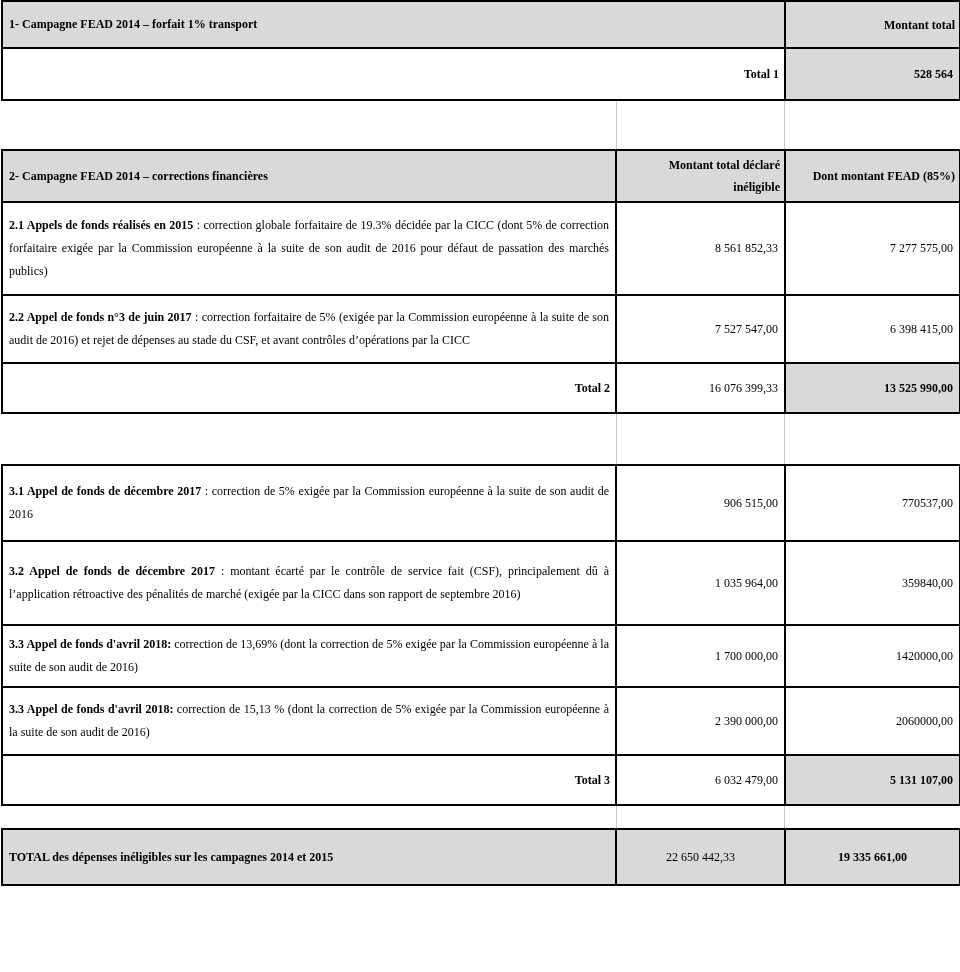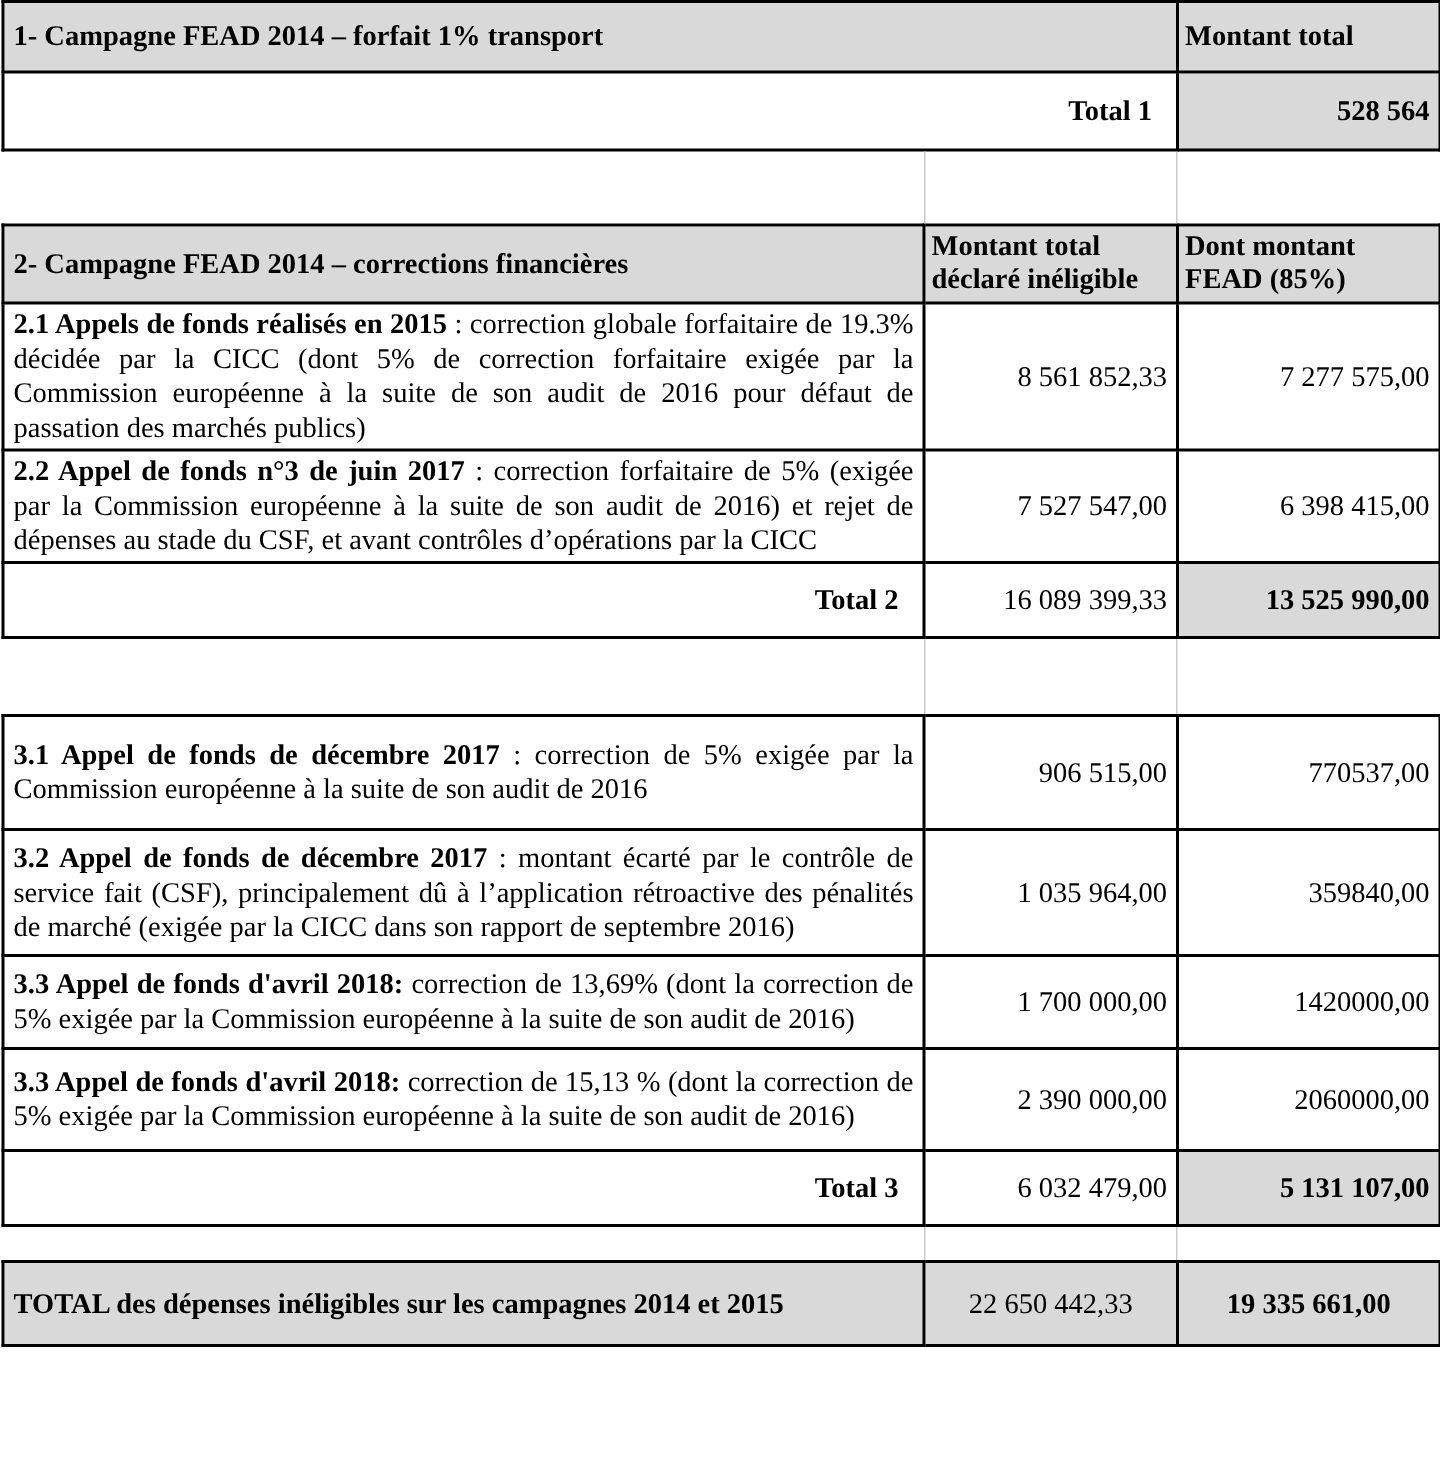--- a/index.html
+++ b/index.html
@@ -10,36 +10,36 @@
     background:#fff;
   }
   table{
     border-collapse:collapse;
     table-layout:fixed;
     width:958px;
     margin-left:1px;
   }
   td{
     border:2px solid #000;
-    font-size:19px;
+    font-size:12px;
     line-height:23px;
     padding:2px 6px;
     vertical-align:middle;
     overflow:hidden;
   }
   
   .c-label2{width:783px;}  .c-amt-t1{width:175px;}
   .c-label3{width:614px;}  .c-amt1{width:169px;}  .c-amt2{width:175px;}
 
   .hdr td{background:#d9d9d9;}
   .tbl-title{font-weight:bold;text-align:left;}
-  .col-hdr{font-weight:bold;text-align:left;line-height:22px;padding:2px 4px;}
+  .col-hdr{font-weight:bold;text-align:right;line-height:22px;padding:2px 4px;}
   .body-label{text-align:justify;}
   .amt{text-align:right;padding-right:6px;}
-  .total-label{text-align:right;font-weight:bold;padding-right:16px;margin-top:44px;}
+  .total-label{text-align:right;font-weight:bold;padding-right:5px;margin-top:44px;}
   .gray{background:#d9d9d9;}
   .bold{font-weight:bold;}
   .center{text-align:center;padding:2px 4px;}
 
   .gap{position:relative;width:960px;}
   .gap .vline{position:absolute;top:0;bottom:0;width:1px;background:#c9c9c9;}
   .gap .v1{left:616px;}
   .gap .v2{left:784px;}
 </style>
 </head>
@@ -86,21 +86,21 @@
       <td class="amt">8 561 852,33</td>
       <td class="amt">7 277 575,00</td>
     </tr>
     <tr style="height:68px">
       <td class="body-label"><span class="bold">2.2 Appel de fonds n°3 de juin 2017</span><span> : correction forfaitaire de 5% (exigée par la Commission européenne à la suite de son audit de 2016) et rejet de dépenses au stade du CSF, et avant contrôles d’opérations par la CICC</span></td>
       <td class="amt">7 527 547,00</td>
       <td class="amt">6 398 415,00</td>
     </tr>
     <tr style="height:50px">
       <td class="total-label">Total 2</td>
-      <td class="amt">16 089 399,33</td>
+      <td class="amt">16 076 399,33</td>
       <td class="amt gray bold">13 525 990,00</td>
     </tr>
   </tbody>
     </table>
 
   <div class="gap" style="height:50px">
     <div class="vline v1"></div>
     <div class="vline v2"></div>
   </div>
 

